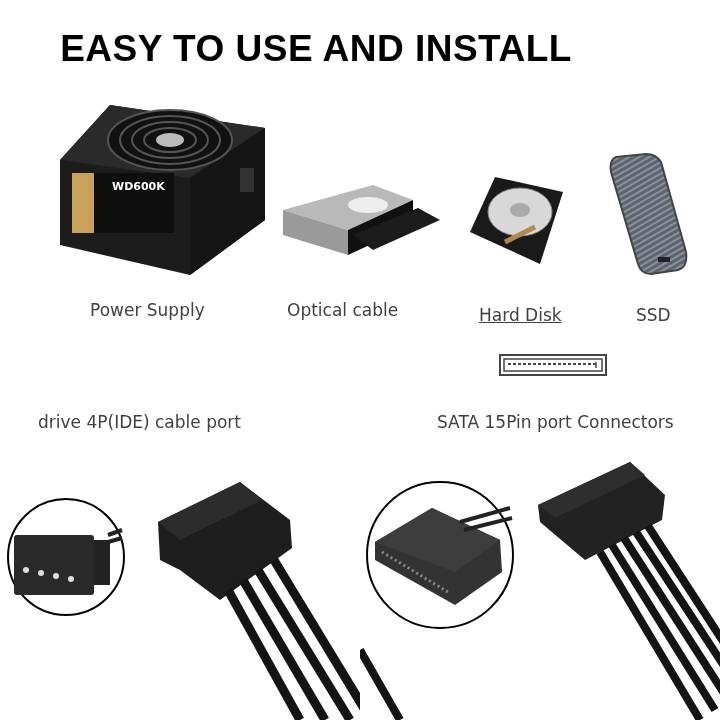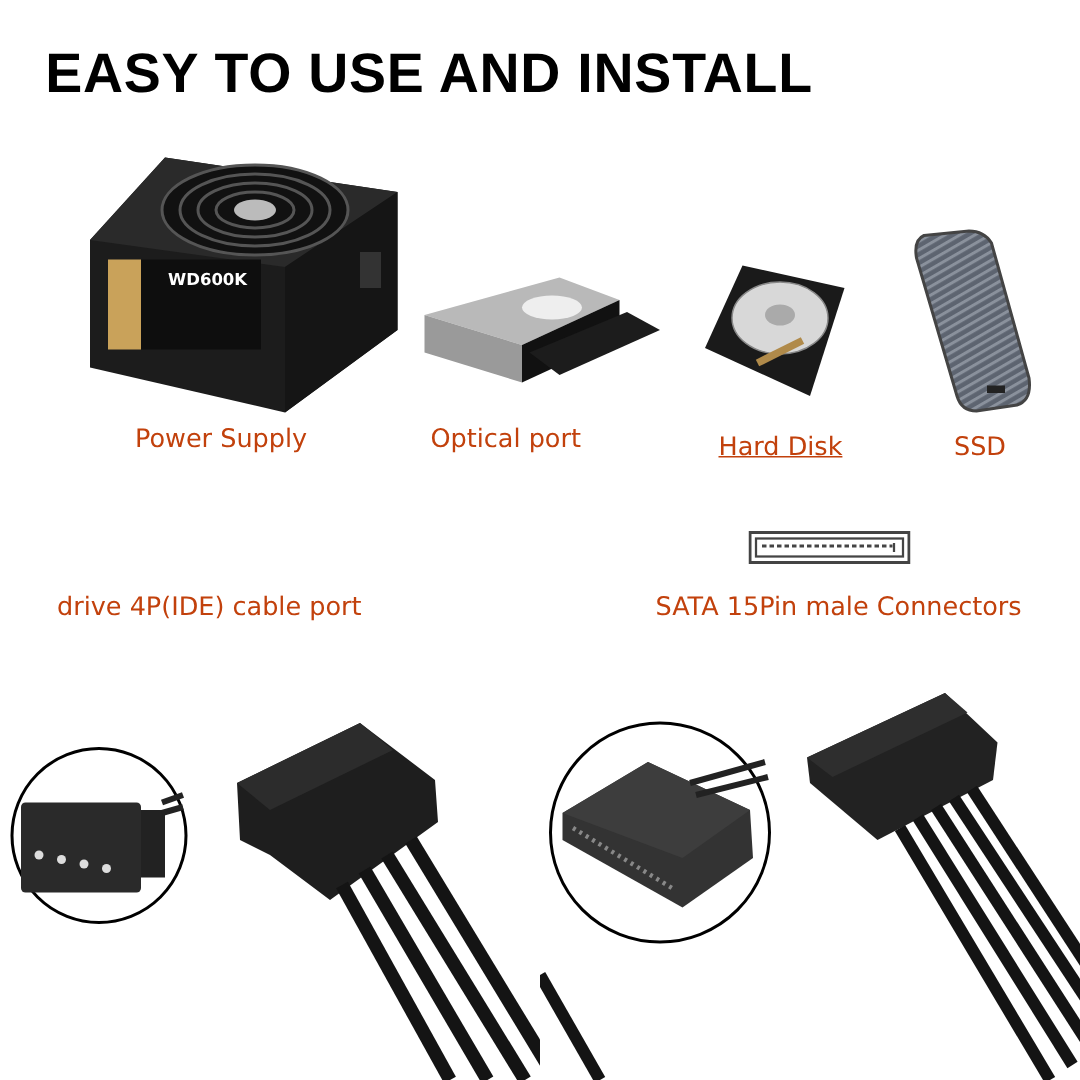--- a/index.html
+++ b/index.html
@@ -1,19 +1,19 @@
 <!DOCTYPE html>
 <html><head>
 <meta charset="utf-8">
 <style>
   html, body { margin:0; padding:0; background:#ffffff; }
   body { width:720px; height:720px; position:relative; overflow:hidden; font-family:"DejaVu Sans", sans-serif; color:#111; }
   .abs { position:absolute;text-align:right; }
-  .title { left:0; top:28px; width:572px; text-align:center; font-family:"Liberation Sans", sans-serif; font-weight:bold; font-size:37px; letter-spacing:0.5px; color:#000; }
-  .label { font-family:"DejaVu Sans", sans-serif; font-size:17px; color:#c2410c; white-space:nowrap; }
+  .title { left:0; top:28px; width:572px; text-align:center; font-family:"Liberation Sans", sans-serif; font-weight:bold; font-size:37px; letter-spacing:0.5px; color:#000;padding-left:30px; }
+  .label { font-family:"DejaVu Sans", sans-serif; font-size:17px; color:#404040; white-space:nowrap;margin-top:17px; }
   svg { display:block; }
 </style>
 </head>
 <body>
 
 <div class="abs title">EASY TO USE AND INSTALL</div>
 
 <div class="abs" style="left:50px;top:100px;">
   <svg width="220" height="180" viewBox="0 0 220 180">
     <polygon points="10,60 60,5 215,28 215,120 140,175 10,145" fill="#1c1c1c"></polygon>
@@ -34,21 +34,21 @@
 
 <div class="abs" style="left:278px;top:180px;">
   <svg width="165" height="80" viewBox="0 0 165 80">
     <polygon points="5,30 95,5 135,20 70,50" fill="#b9b9b9"></polygon>
     <polygon points="5,30 70,50 70,75 5,55" fill="#9a9a9a"></polygon>
     <polygon points="70,50 135,20 135,45 70,75" fill="#111"></polygon>
     <ellipse cx="90" cy="25" rx="20" ry="8" fill="#eee"></ellipse>
     <polygon points="75,55 140,28 162,40 95,70" fill="#1c1c1c"></polygon>
   </svg>
 </div>
-<div class="abs label" style="left:287px;top:283px;">Optical port</div>
+<div class="abs label" style="left:287px;top:283px;">Optical cable</div>
 
 <div class="abs" style="left:465px;top:172px;">
   <svg width="100" height="95" viewBox="0 0 100 95">
     <polygon points="5,60 30,5 98,20 75,92" fill="#1a1a1a"></polygon>
     <ellipse cx="55" cy="40" rx="32" ry="24" fill="#d8d8d8" stroke="#888" stroke-width="1"></ellipse>
     <ellipse cx="55" cy="38" rx="10" ry="7" fill="#aaa"></ellipse>
     <line x1="40" y1="70" x2="70" y2="55" stroke="#b08a4a" stroke-width="5"></line>
   </svg>
 </div>
 <div class="abs label" style="left:479px;top:288px;text-decoration:underline;">Hard Disk</div>
@@ -70,21 +70,21 @@
 <div class="abs" style="left:499px;top:354px;">
   <svg width="108" height="22" viewBox="0 0 108 22">
     <rect x="1" y="1" width="106" height="20" fill="#fff" stroke="#444" stroke-width="2"></rect>
     <rect x="5" y="5" width="98" height="12" fill="#fff" stroke="#444" stroke-width="1.5"></rect>
     <line x1="9" y1="10" x2="96" y2="10" stroke="#444" stroke-width="2" stroke-dasharray="3,2"></line>
     <line x1="97" y1="8" x2="97" y2="14" stroke="#444" stroke-width="1.5"></line>
   </svg>
 </div>
 
 <div class="abs label" style="left:38px;top:395px;">drive 4P(IDE) cable port</div>
-<div class="abs label" style="left:437px;top:395px;">SATA 15Pin male Connectors</div>
+<div class="abs label" style="left:437px;top:395px;">SATA 15Pin port Connectors</div>
 
 <div class="abs" style="left:0;top:460px;">
   <svg width="360" height="260" viewBox="0 0 360 260">
     <circle cx="66" cy="97" r="58" fill="#fff" stroke="#000" stroke-width="2"></circle>
     <rect x="14" y="75" width="80" height="60" rx="3" fill="#2a2a2a"></rect>
     <rect x="94" y="80" width="16" height="45" fill="#222"></rect>
     <line x1="108" y1="75" x2="122" y2="70" stroke="#222" stroke-width="4"></line>
     <line x1="108" y1="82" x2="122" y2="78" stroke="#222" stroke-width="4"></line>
     <circle cx="26" cy="110" r="3" fill="#ddd"></circle>
     <circle cx="41" cy="113" r="3" fill="#ddd"></circle>

